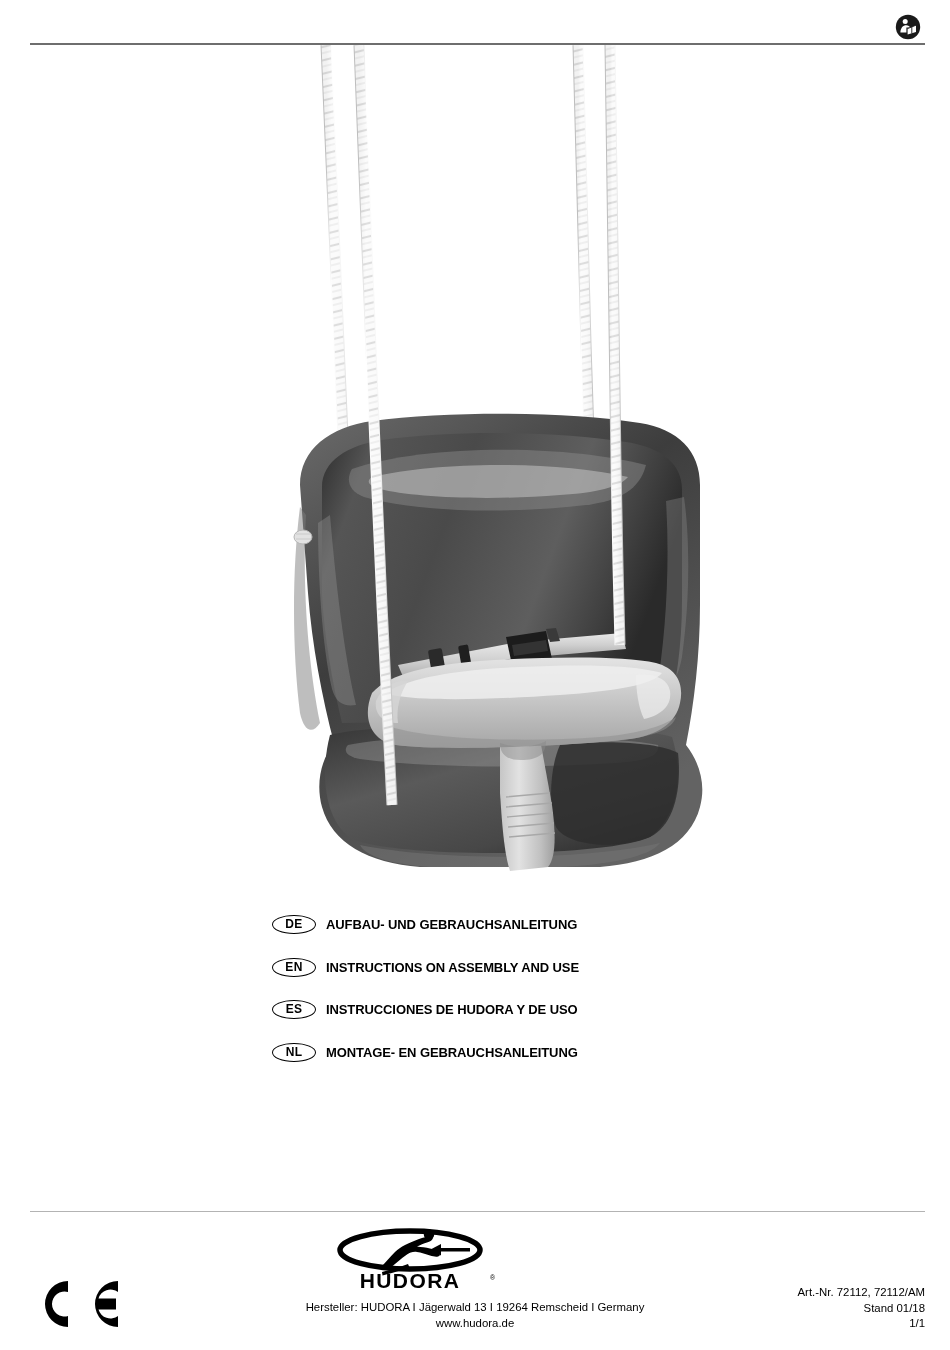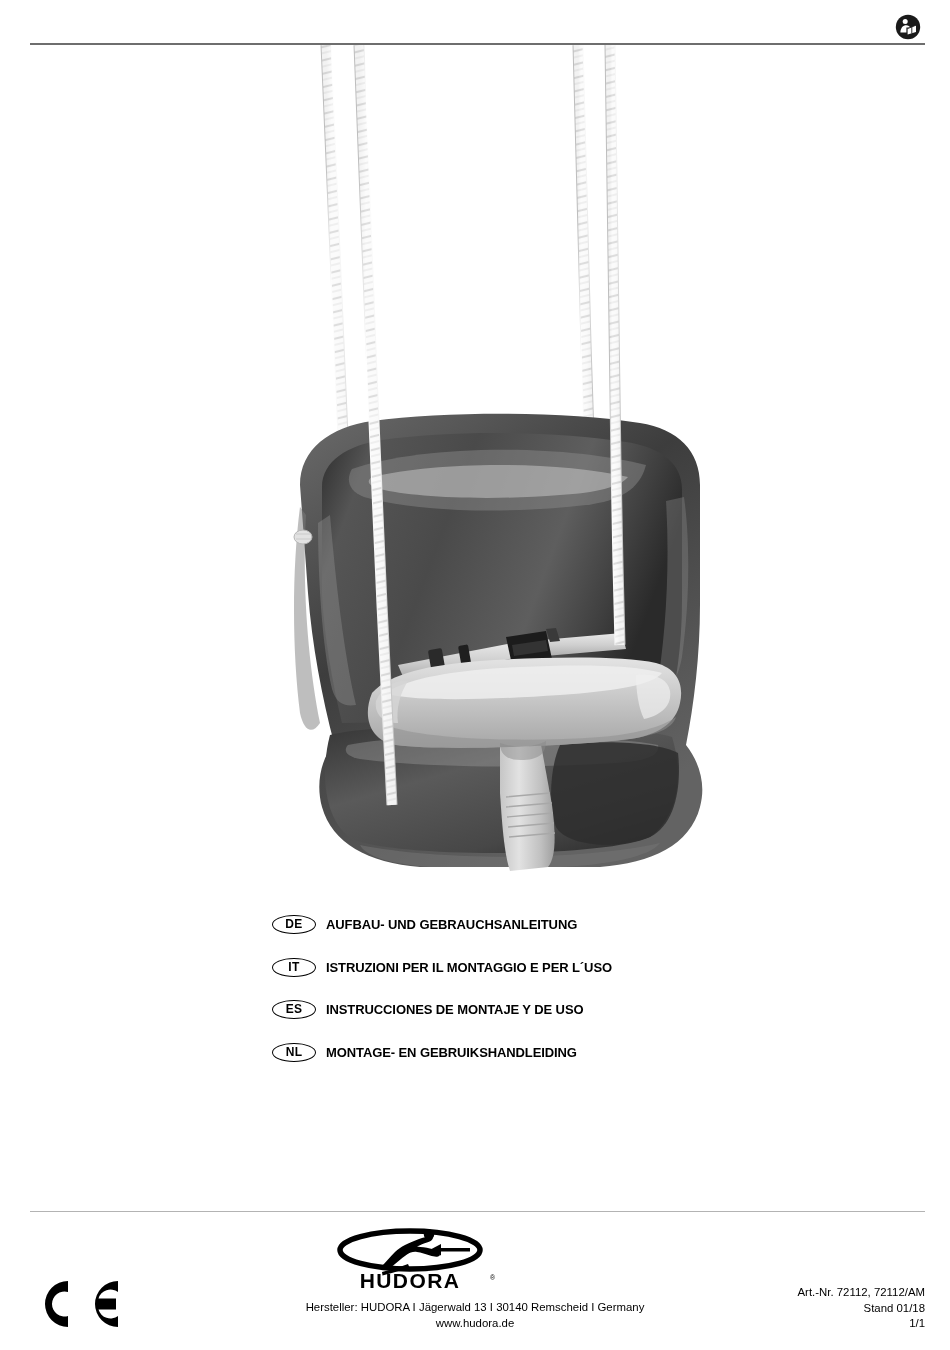--- a/index.html
+++ b/index.html
@@ -305,30 +305,30 @@
       </g>
     </g>
   </svg>
 
   <div class="lang-list">
     <div class="lang-row">
       <div class="lang-badge">DE</div>
       <div class="lang-title">AUFBAU- UND GEBRAUCHSANLEITUNG</div>
     </div>
     <div class="lang-row">
-      <div class="lang-badge">IT</div>
-      <div class="lang-title">ISTRUZIONI PER IL MONTAGGIO E PER L´USO</div>
+      <div class="lang-badge">EN</div>
+      <div class="lang-title">INSTRUCTIONS ON ASSEMBLY AND USE</div>
     </div>
     <div class="lang-row">
       <div class="lang-badge">ES</div>
-      <div class="lang-title">INSTRUCCIONES DE MONTAJE Y DE USO</div>
+      <div class="lang-title">INSTRUCCIONES DE HUDORA Y DE USO</div>
     </div>
     <div class="lang-row">
       <div class="lang-badge">NL</div>
-      <div class="lang-title">MONTAGE- EN GEBRUIKSHANDLEIDING</div>
+      <div class="lang-title">MONTAGE- EN GEBRAUCHSANLEITUNG</div>
     </div>
   </div>
 
   <div class="rule-bottom"></div>
 
   <svg class="ce-mark" viewBox="0 0 92 56">
     <path d="M38 5 A23 23 0 1 0 38 51 L38 40 A12.5 12.5 0 1 1 38 16 Z" fill="#000000"></path>
     <path d="M88 5 A23 23 0 1 0 88 51 L88 40 A12.5 12.5 0 0 1 68.5 33.5 L86 33.5 L86 22.5 L68.5 22.5 A12.5 12.5 0 0 1 88 16 Z" fill="#000000"></path>
   </svg>
 
@@ -352,21 +352,21 @@
       <path d="M121 16 L110 21.7 L121 27.5 Z" fill="#000000"></path>
 
       <path d="M62 44 C70 42 80 39 88 36 L89.5 39.5 C81 42.5 70.5 45.5 62.5 47.5 Z" fill="#000000"></path>
 
       <text x="90" y="60" text-anchor="middle" font-family="Liberation Sans, sans-serif" font-size="21" font-weight="bold" letter-spacing="1.4" fill="#000000">HUDORA</text>
       <text x="170" y="52" font-family="Liberation Sans, sans-serif" font-size="7" fill="#000000">®</text>
     </svg>
   </div>
 
   <div class="footer-addr">
-    <div>Hersteller: HUDORA I Jägerwald 13 I 30140 Remscheid I Germany</div>
+    <div>Hersteller: HUDORA I Jägerwald 13 I 19264 Remscheid I Germany</div>
     <div>www.hudora.de</div>
   </div>
 
   <div class="footer-meta">
     <div>Art.-Nr. 72112, 72112/AM</div>
     <div>Stand 01/18</div>
     <div>1/1</div>
   </div>
 
 </div>

